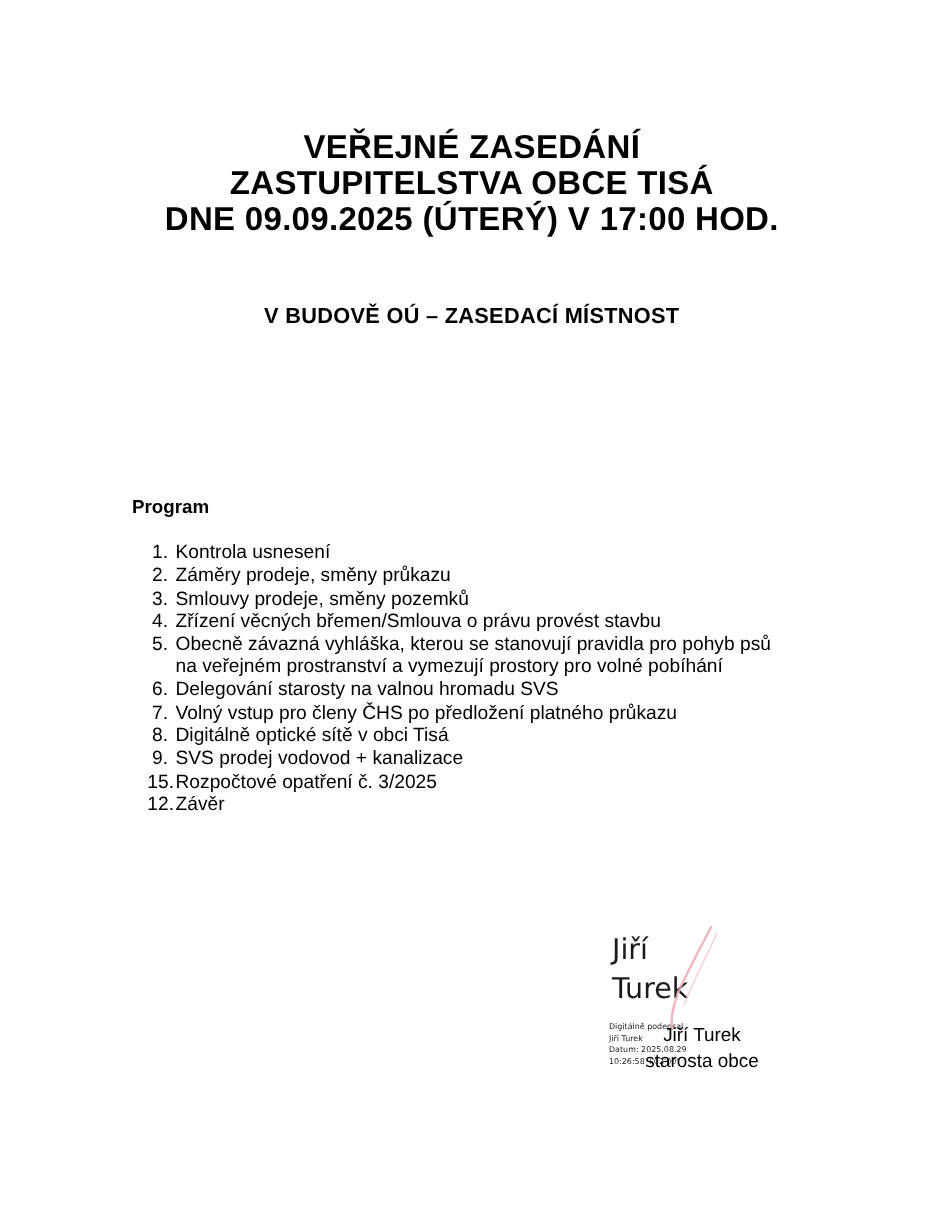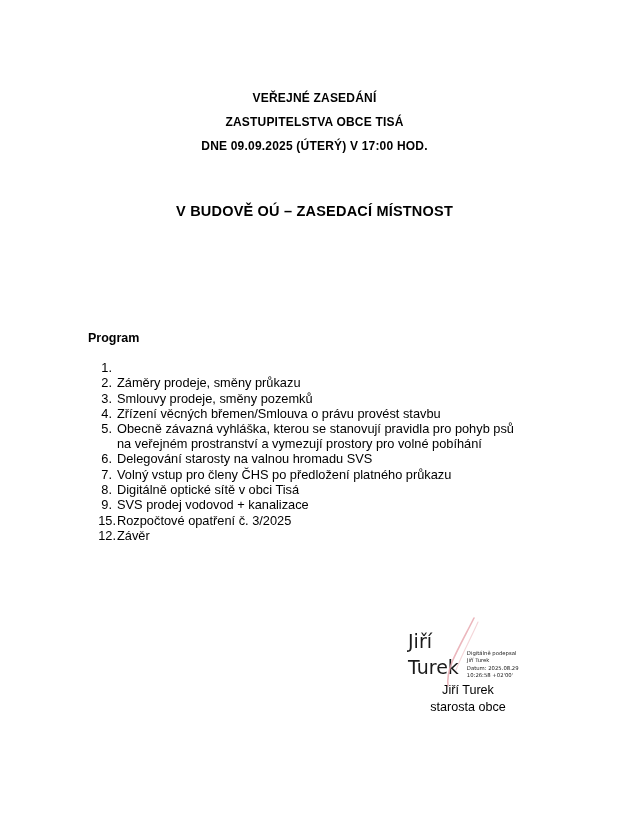--- a/index.html
+++ b/index.html
@@ -28,21 +28,21 @@
 
   
   .title-block {
     position: absolute;
     left: 0;
     top: 86px;
     width: 629px;
     text-align: center;
   }
   .title-line {
-    font-size: 12px;
+    font-size: 22px;
     font-weight: bold;
     line-height: 24px;
     letter-spacing: 0.2px;
     white-space: nowrap;
   }
 
   
   .subtitle-block {
     position: absolute;
     left: 0;
@@ -103,22 +103,23 @@
   .signature-area {
     position: absolute;
     left: 398px;
     top: 620px;
     width: 180px;
     height: 100px;
   }
   .sig-row {
     position: relative;
     display: flex;
-    align-items: flex-end;
+    align-items: flex-start;
     height: 60px;
+    flex-direction: column;
   }
   .sig-name {
     font-family: "DejaVu Sans", sans-serif;
     font-size: 19px;
     line-height: 26px;
     color: #1a1a1a;
     padding-left: 10px;
     white-space: nowrap;
   }
   .sig-flourish {
@@ -163,20 +164,21 @@
   <div class="subtitle-block">
     <div class="subtitle-line">V BUDOVĚ OÚ – ZASEDACÍ MÍSTNOST</div>
   </div>
 
   <div class="program-heading">Program</div>
 
   <div class="agenda">
 
     <div class="agenda-item">
       <span class="agenda-num">1.</span>
+      <span class="agenda-text">Kontrola usnesení</span>
     </div>
 
     <div class="agenda-item">
       <span class="agenda-num">2.</span>
       <span class="agenda-text">Záměry prodeje, směny průkazu</span>
     </div>
 
     <div class="agenda-item">
       <span class="agenda-num">3.</span>
       <span class="agenda-text">Smlouvy prodeje, směny pozemků</span>

